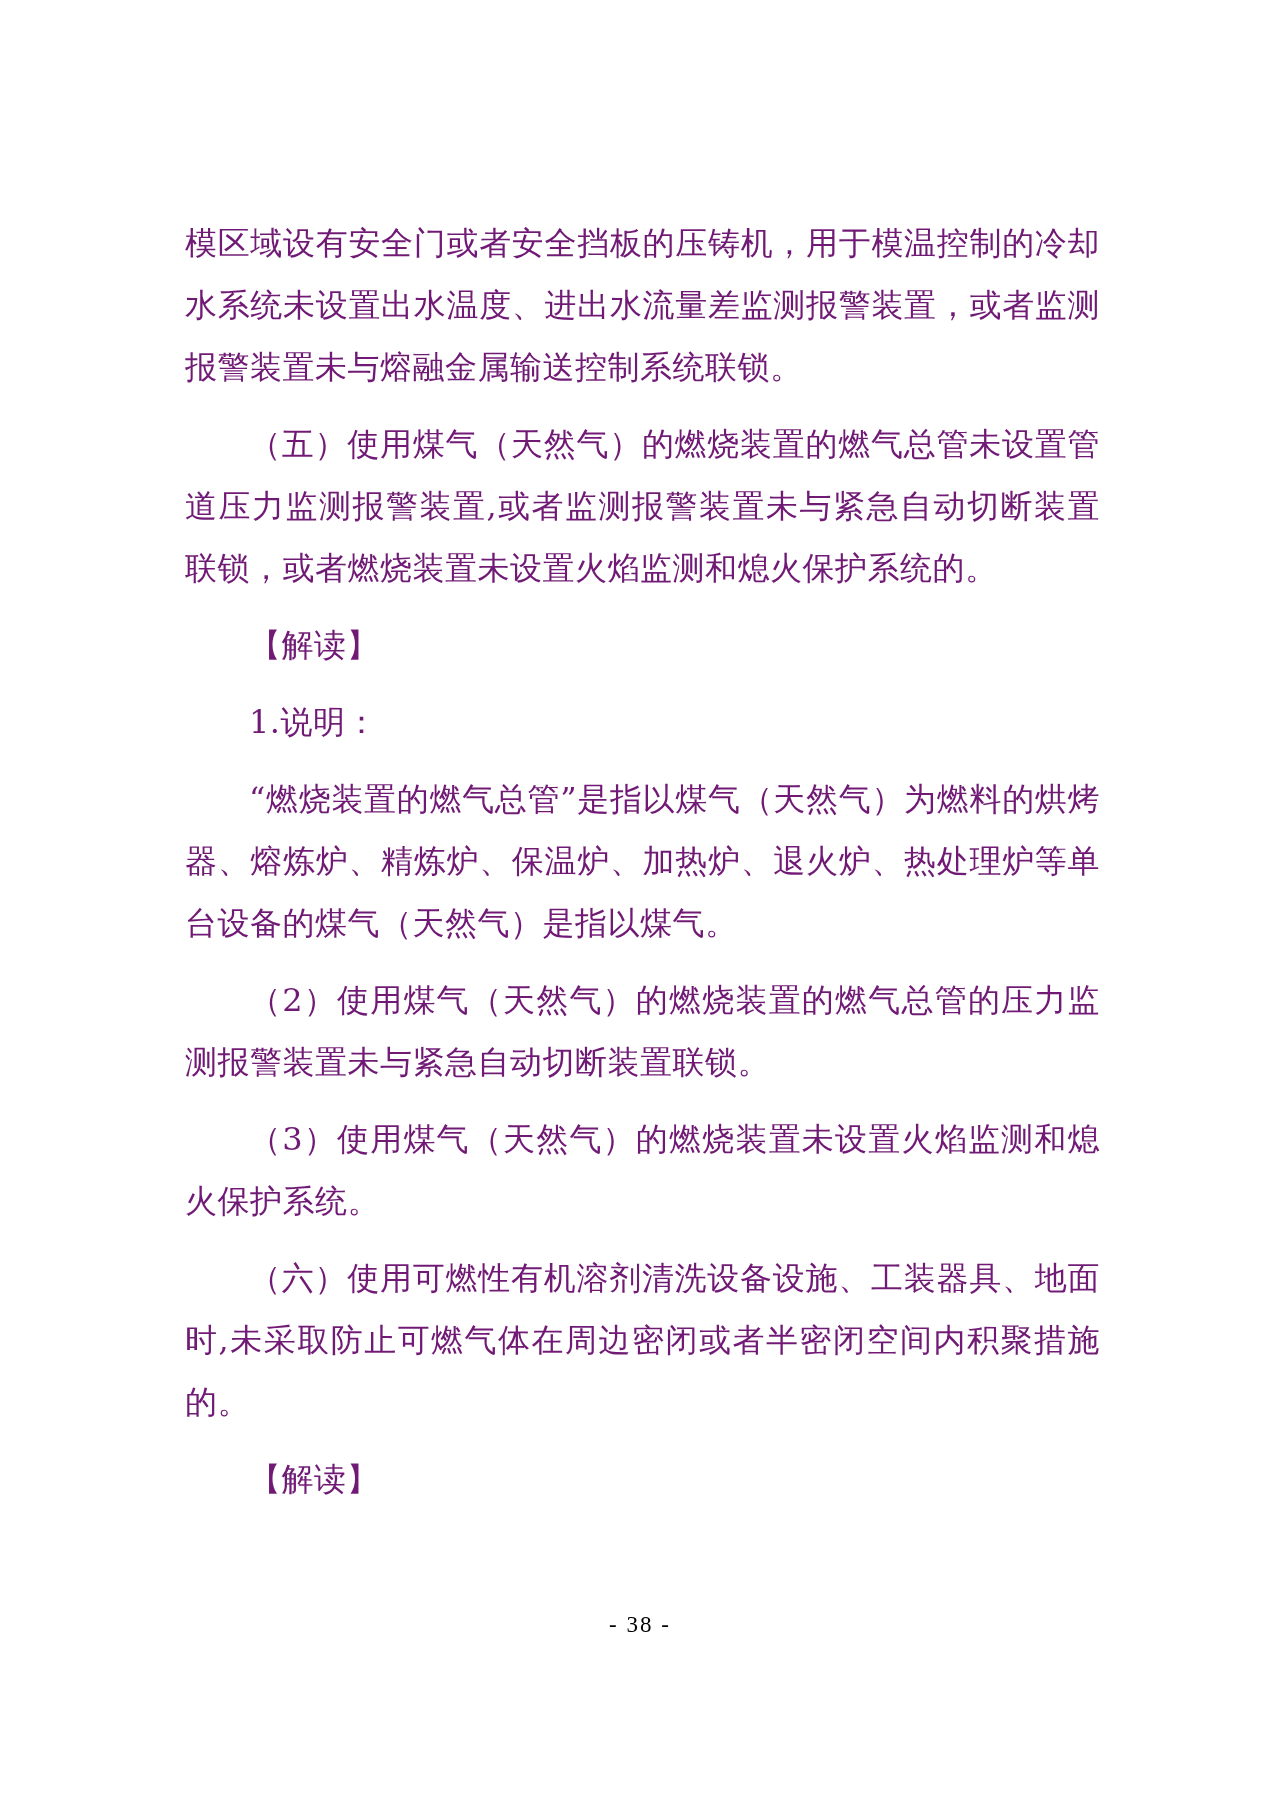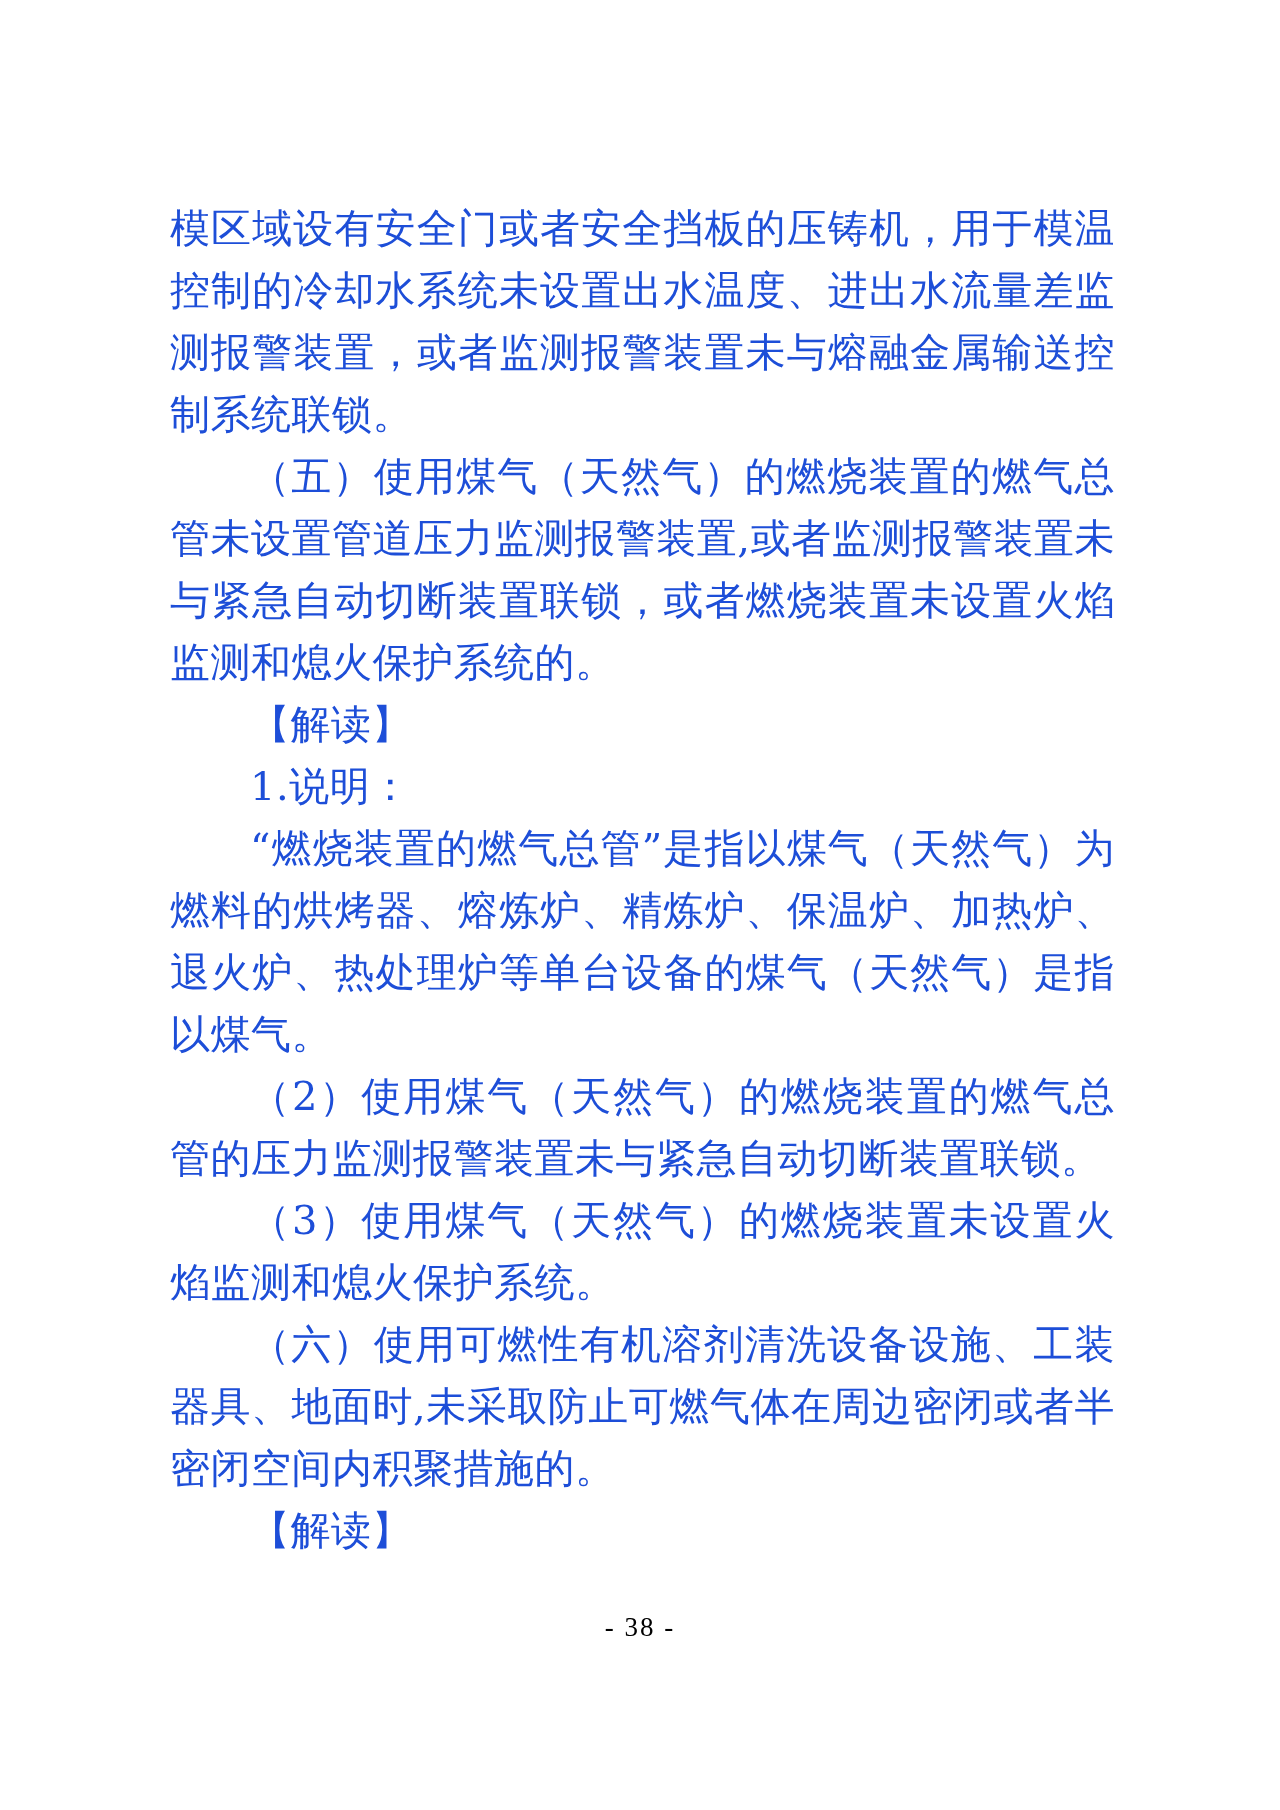--- a/index.html
+++ b/index.html
@@ -17,40 +17,40 @@
     color: #000000;
     overflow: hidden;
   }
   .content {
     position: absolute;
     left: 170px;
     top: 197px;
     width: 945px;
   }
   .para {
-    margin: 0;
-    font-size: 40px;
+    margin: 15px;
+    font-size: 32px;
     line-height: 62px;
     text-align: justify;
     text-justify: inter-ideograph;
     letter-spacing: 0.5px;
-    color: #1d4ed8;
+    color: #701a75;
     font-family: "DejaVu Serif", "DejaVu Sans", serif;
     font-weight: 400;
   }
   .indent { text-indent: 2em; }
   .bold   { font-weight: 400; }
   .footer {
     position: absolute;
     top: 1612px;
     left: 0;
     width: 100%;
     text-align: center;
     font-family: "Liberation Serif", serif;
-    font-size: 27px;
+    font-size: 23px;
     letter-spacing: 2px;
     color: #000000;
   }
 </style>
 </head>
 <body>
 
 <div class="page">
   <div class="content">
     <p class="para">模区域设有安全门或者安全挡板的压铸机，用于模温控制的冷却水系统未设置出水温度、进出水流量差监测报警装置，或者监测报警装置未与熔融金属输送控制系统联锁。</p>

